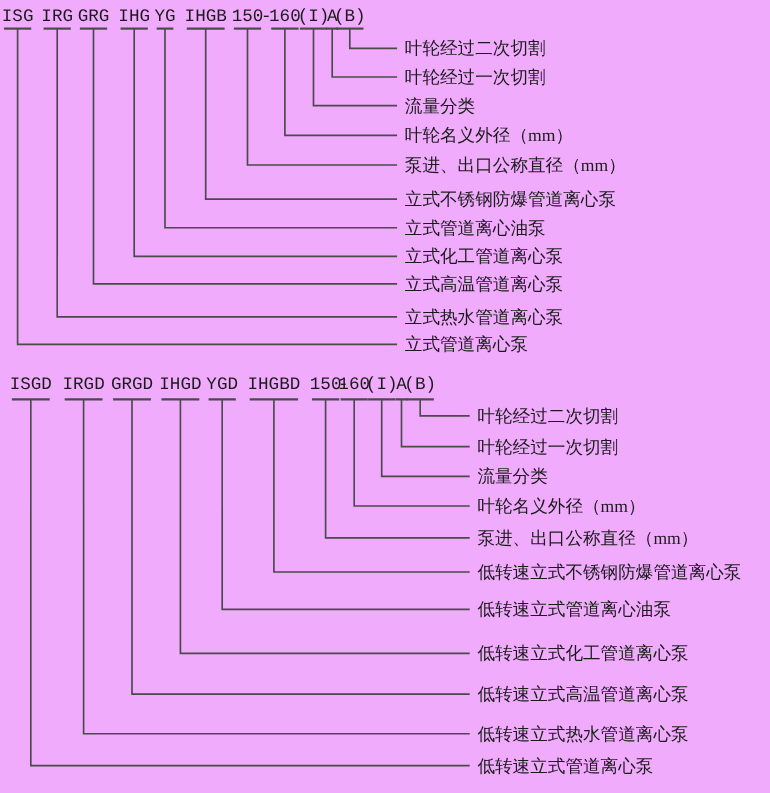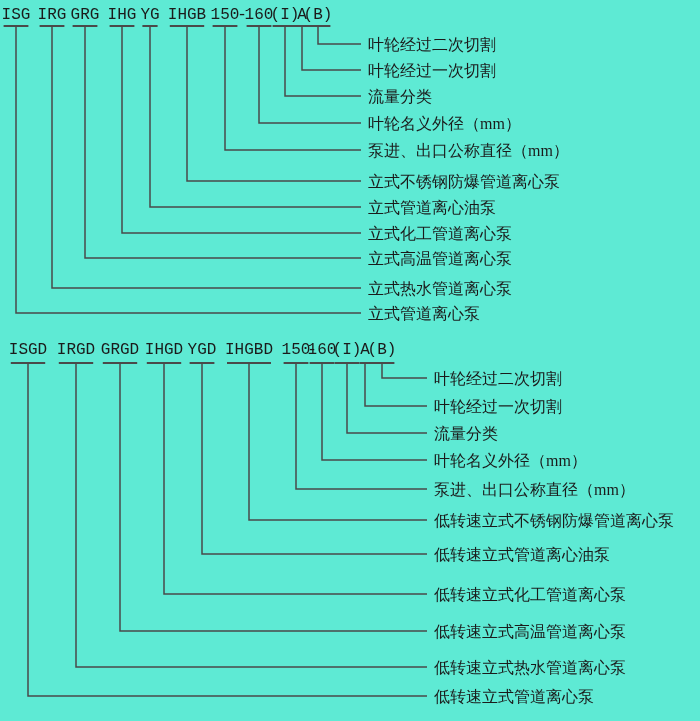--- a/index.html
+++ b/index.html
@@ -4,21 +4,21 @@
 <style>
   html, body {
     margin: 0;
     padding: 0;
     background: #ffffff;
   }
   .page {
     position: relative;
     width: 700px;
     height: 721px;
-    background: #5eead4;
+    background: #f0abfc;
     overflow: hidden;
     font-family: "Liberation Serif", serif;
   }
   svg.section {
     position: absolute;
     left: 0;
     display: block;
   }
   svg .code {
     font-family: "Liberation Mono", monospace;

